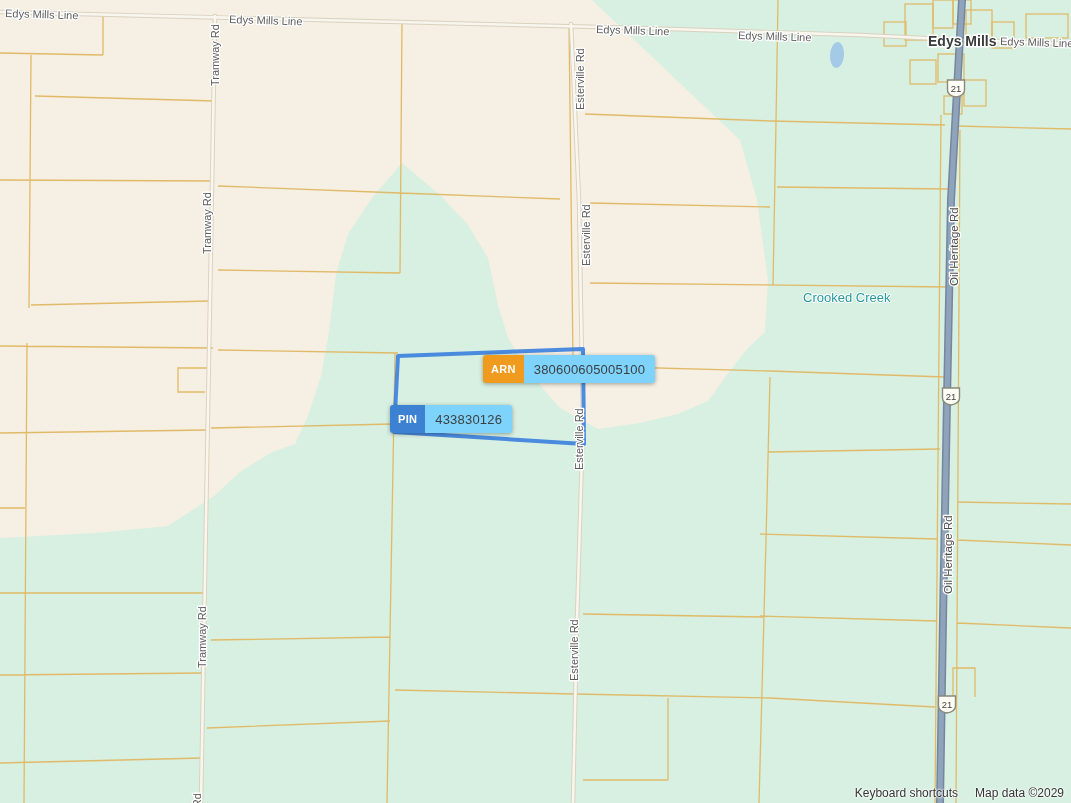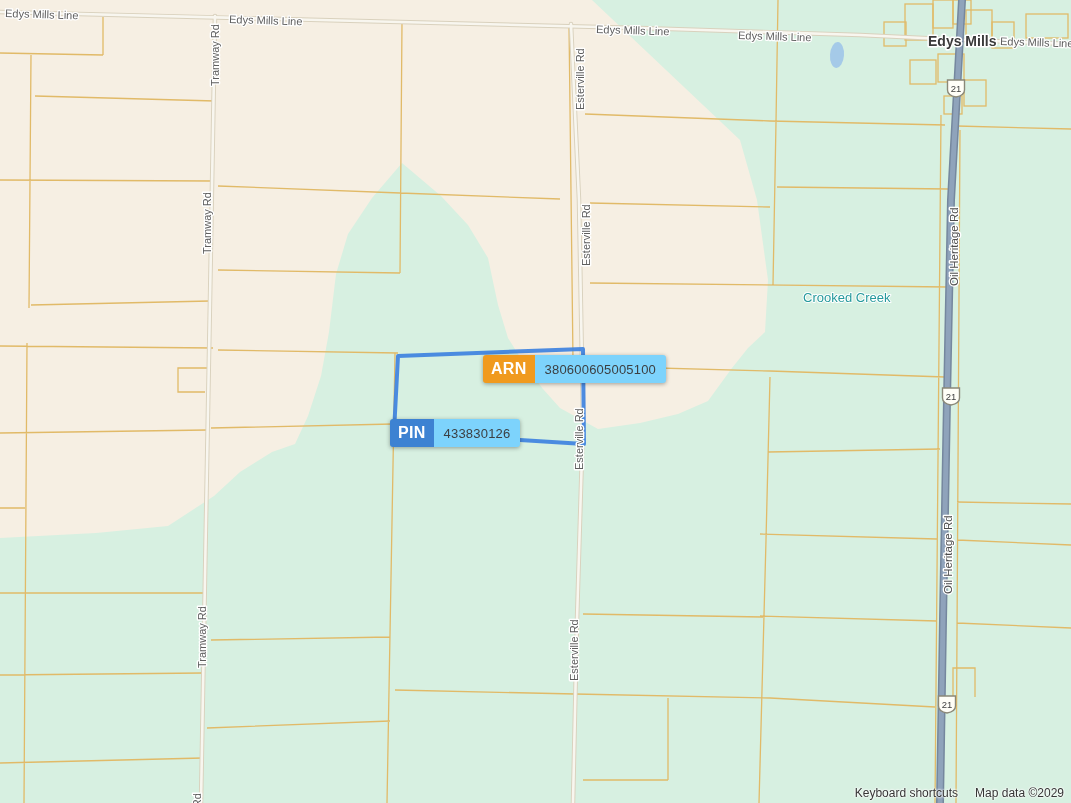--- a/index.html
+++ b/index.html
@@ -21,29 +21,29 @@
   .maplabel.water { font-size:13px; fill:#259a9c; stroke-width:2px; }
   .shield-num { font-family:"Liberation Sans", sans-serif; font-size:9.5px; fill:#3f3f3f;
     text-anchor:middle; paint-order:stroke; stroke:#fffef7; stroke-width:.5px; }
 
   
   .callout {
     position:absolute; display:flex; align-items:stretch; z-index:5; cursor:pointer;
     filter: drop-shadow(0 1px 2px rgba(0,0,0,.35));
   }
   .callout .badge {
-    color:#fff; font-size:16px; font-weight:bold; letter-spacing:.3px;
+    color:#fff; font-size:11px; font-weight:bold; letter-spacing:.3px;
     padding:0 8px; border-radius:3px 0 0 3px; display:flex; align-items:center;
   }
   .callout .value {
     background:#7dd3fc; color:#3c4043; font-size:13px; letter-spacing:.2px;
     padding:0 10px; border-radius:0 3px 3px 0; display:flex; align-items:center;
   }
   .callout.arn { left:483px; top:355px; height:28px; }
-  .callout.pin { left:390px; top:419px; height:28px; }
+  .callout.pin { left:390px; top:405px; height:28px; }
   .callout.arn .badge { background:#f09a1e; }
   .callout.pin .badge { background:#3d82d2; }
 
   .map-footer {
     position:absolute; right:7px; bottom:3px; z-index:6;
     font-size:12px; color:#353535; display:flex; gap:17px;
     text-shadow: 0 0 2px #fff, 0 0 2px #fff, 0 0 3px #fff;
   }
   .map-footer .ks { cursor:pointer; }
 </style>

